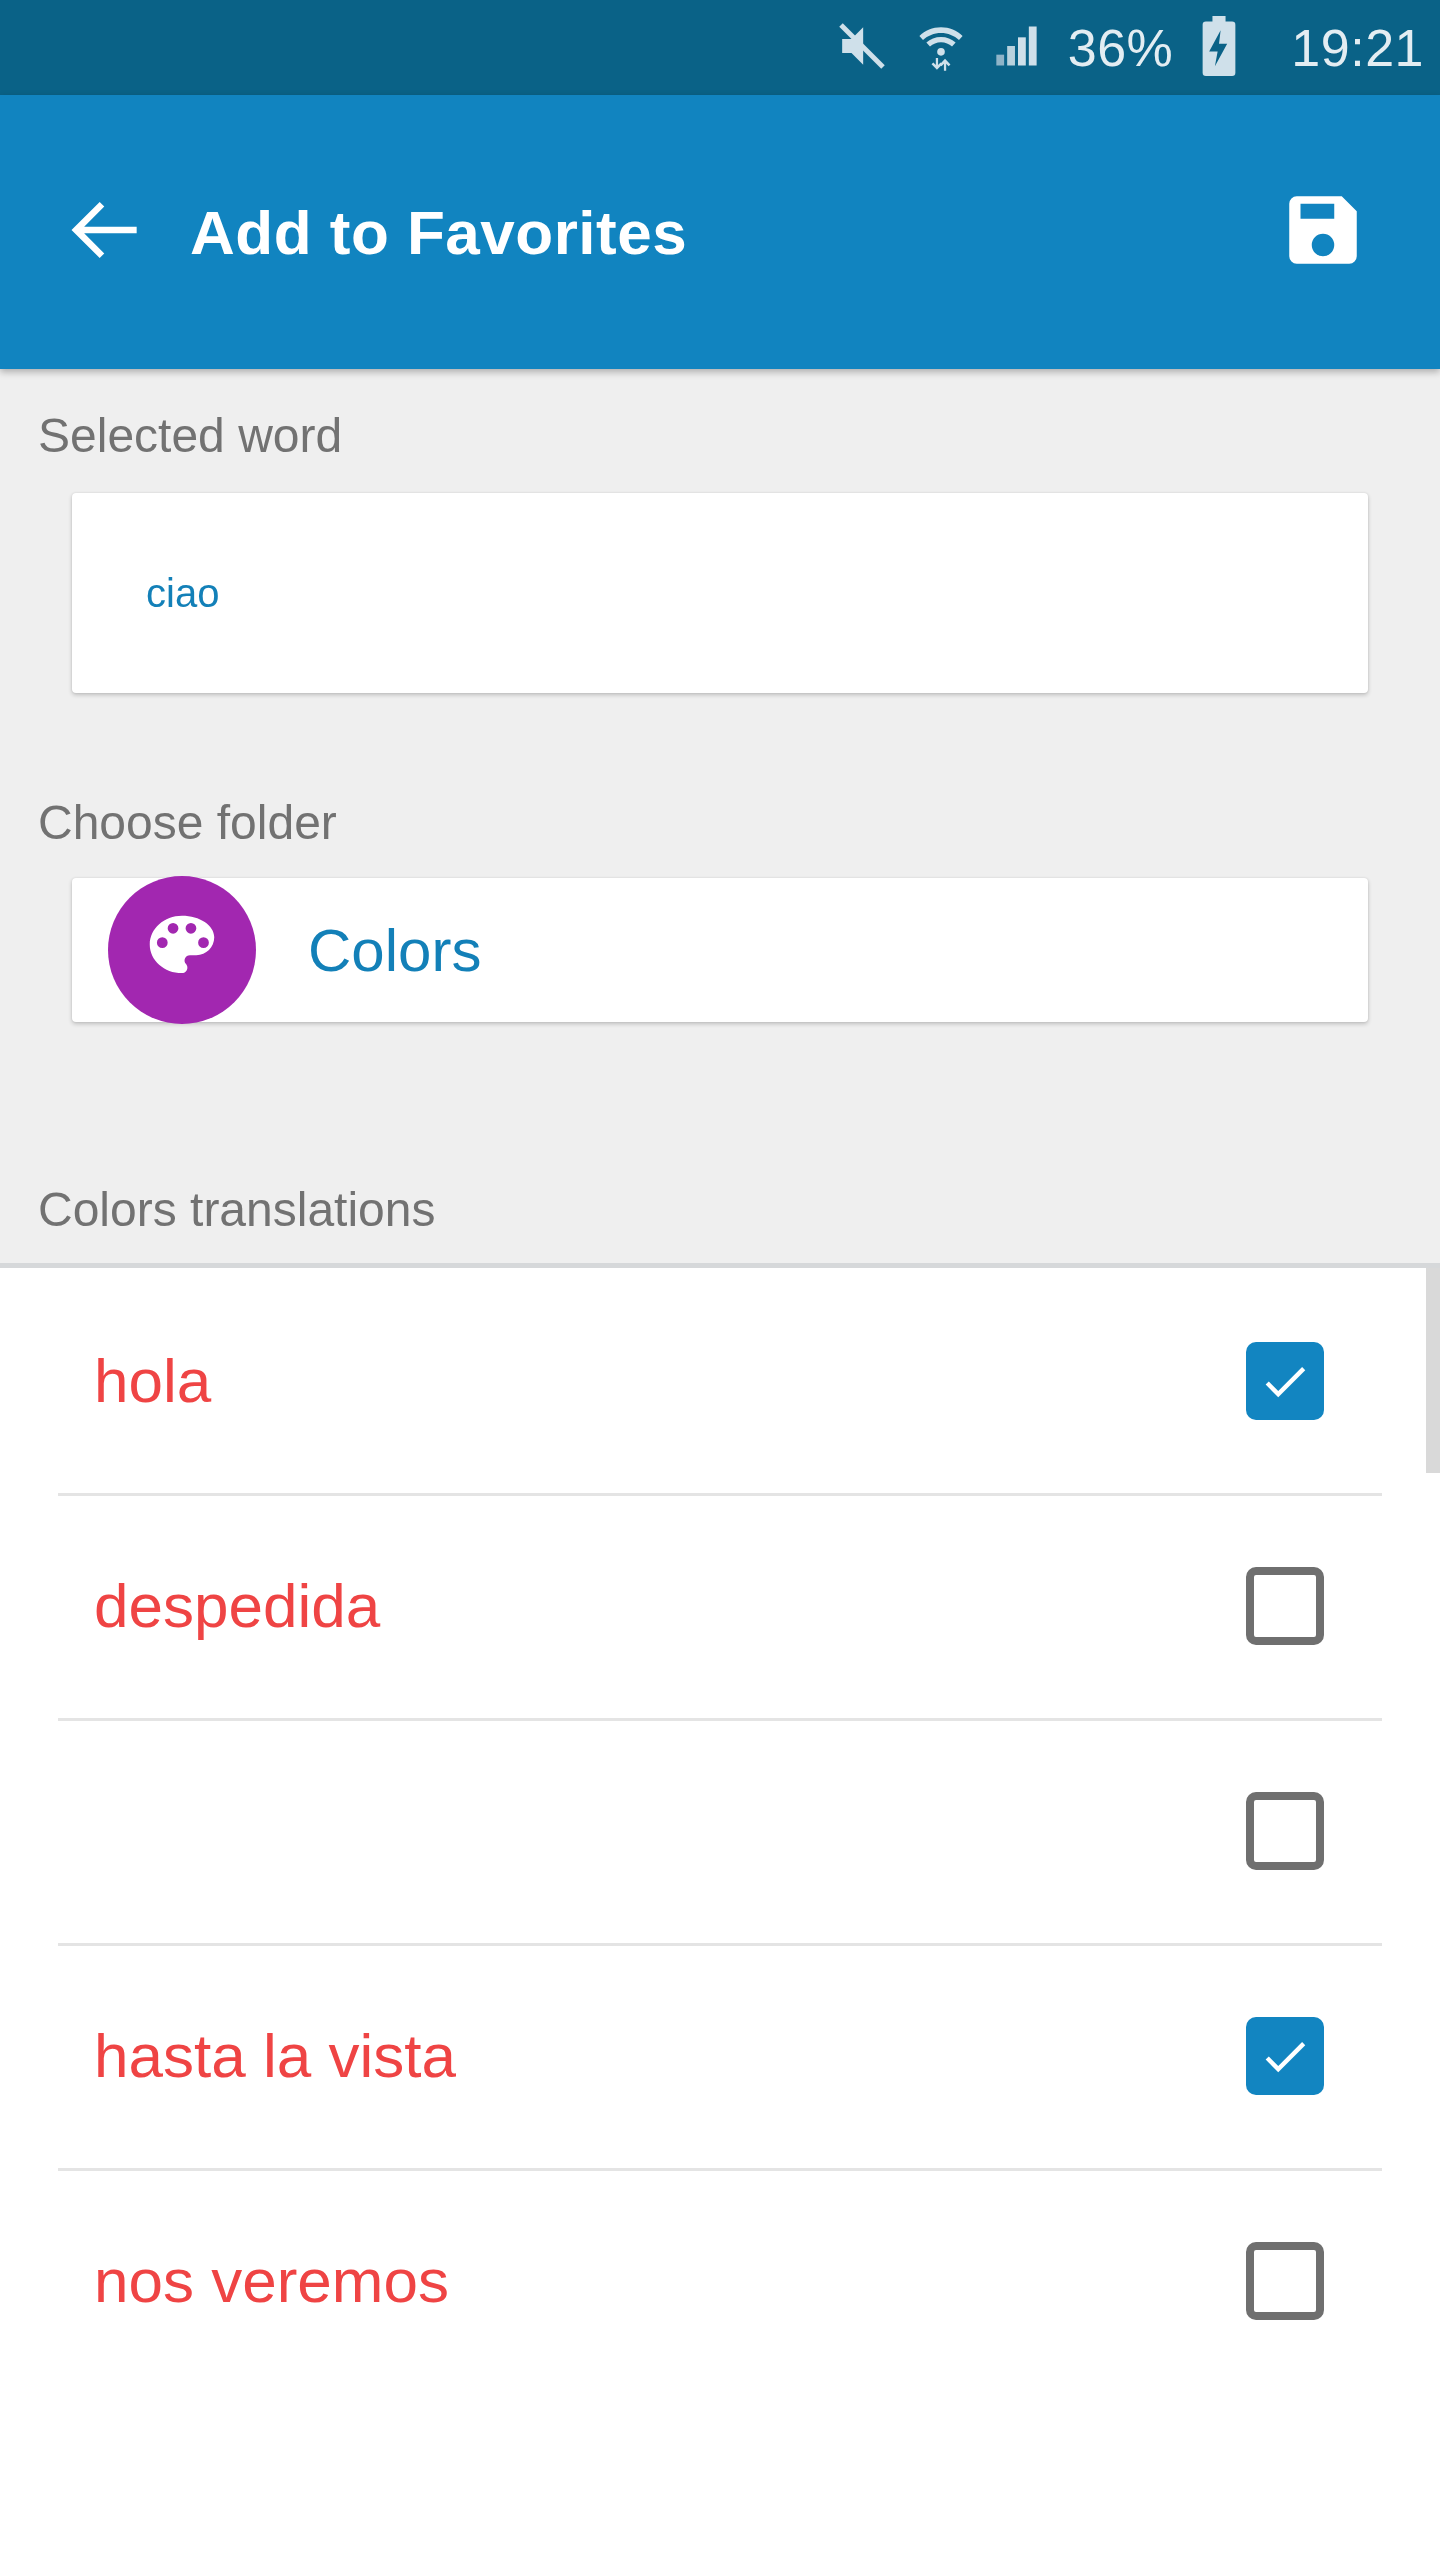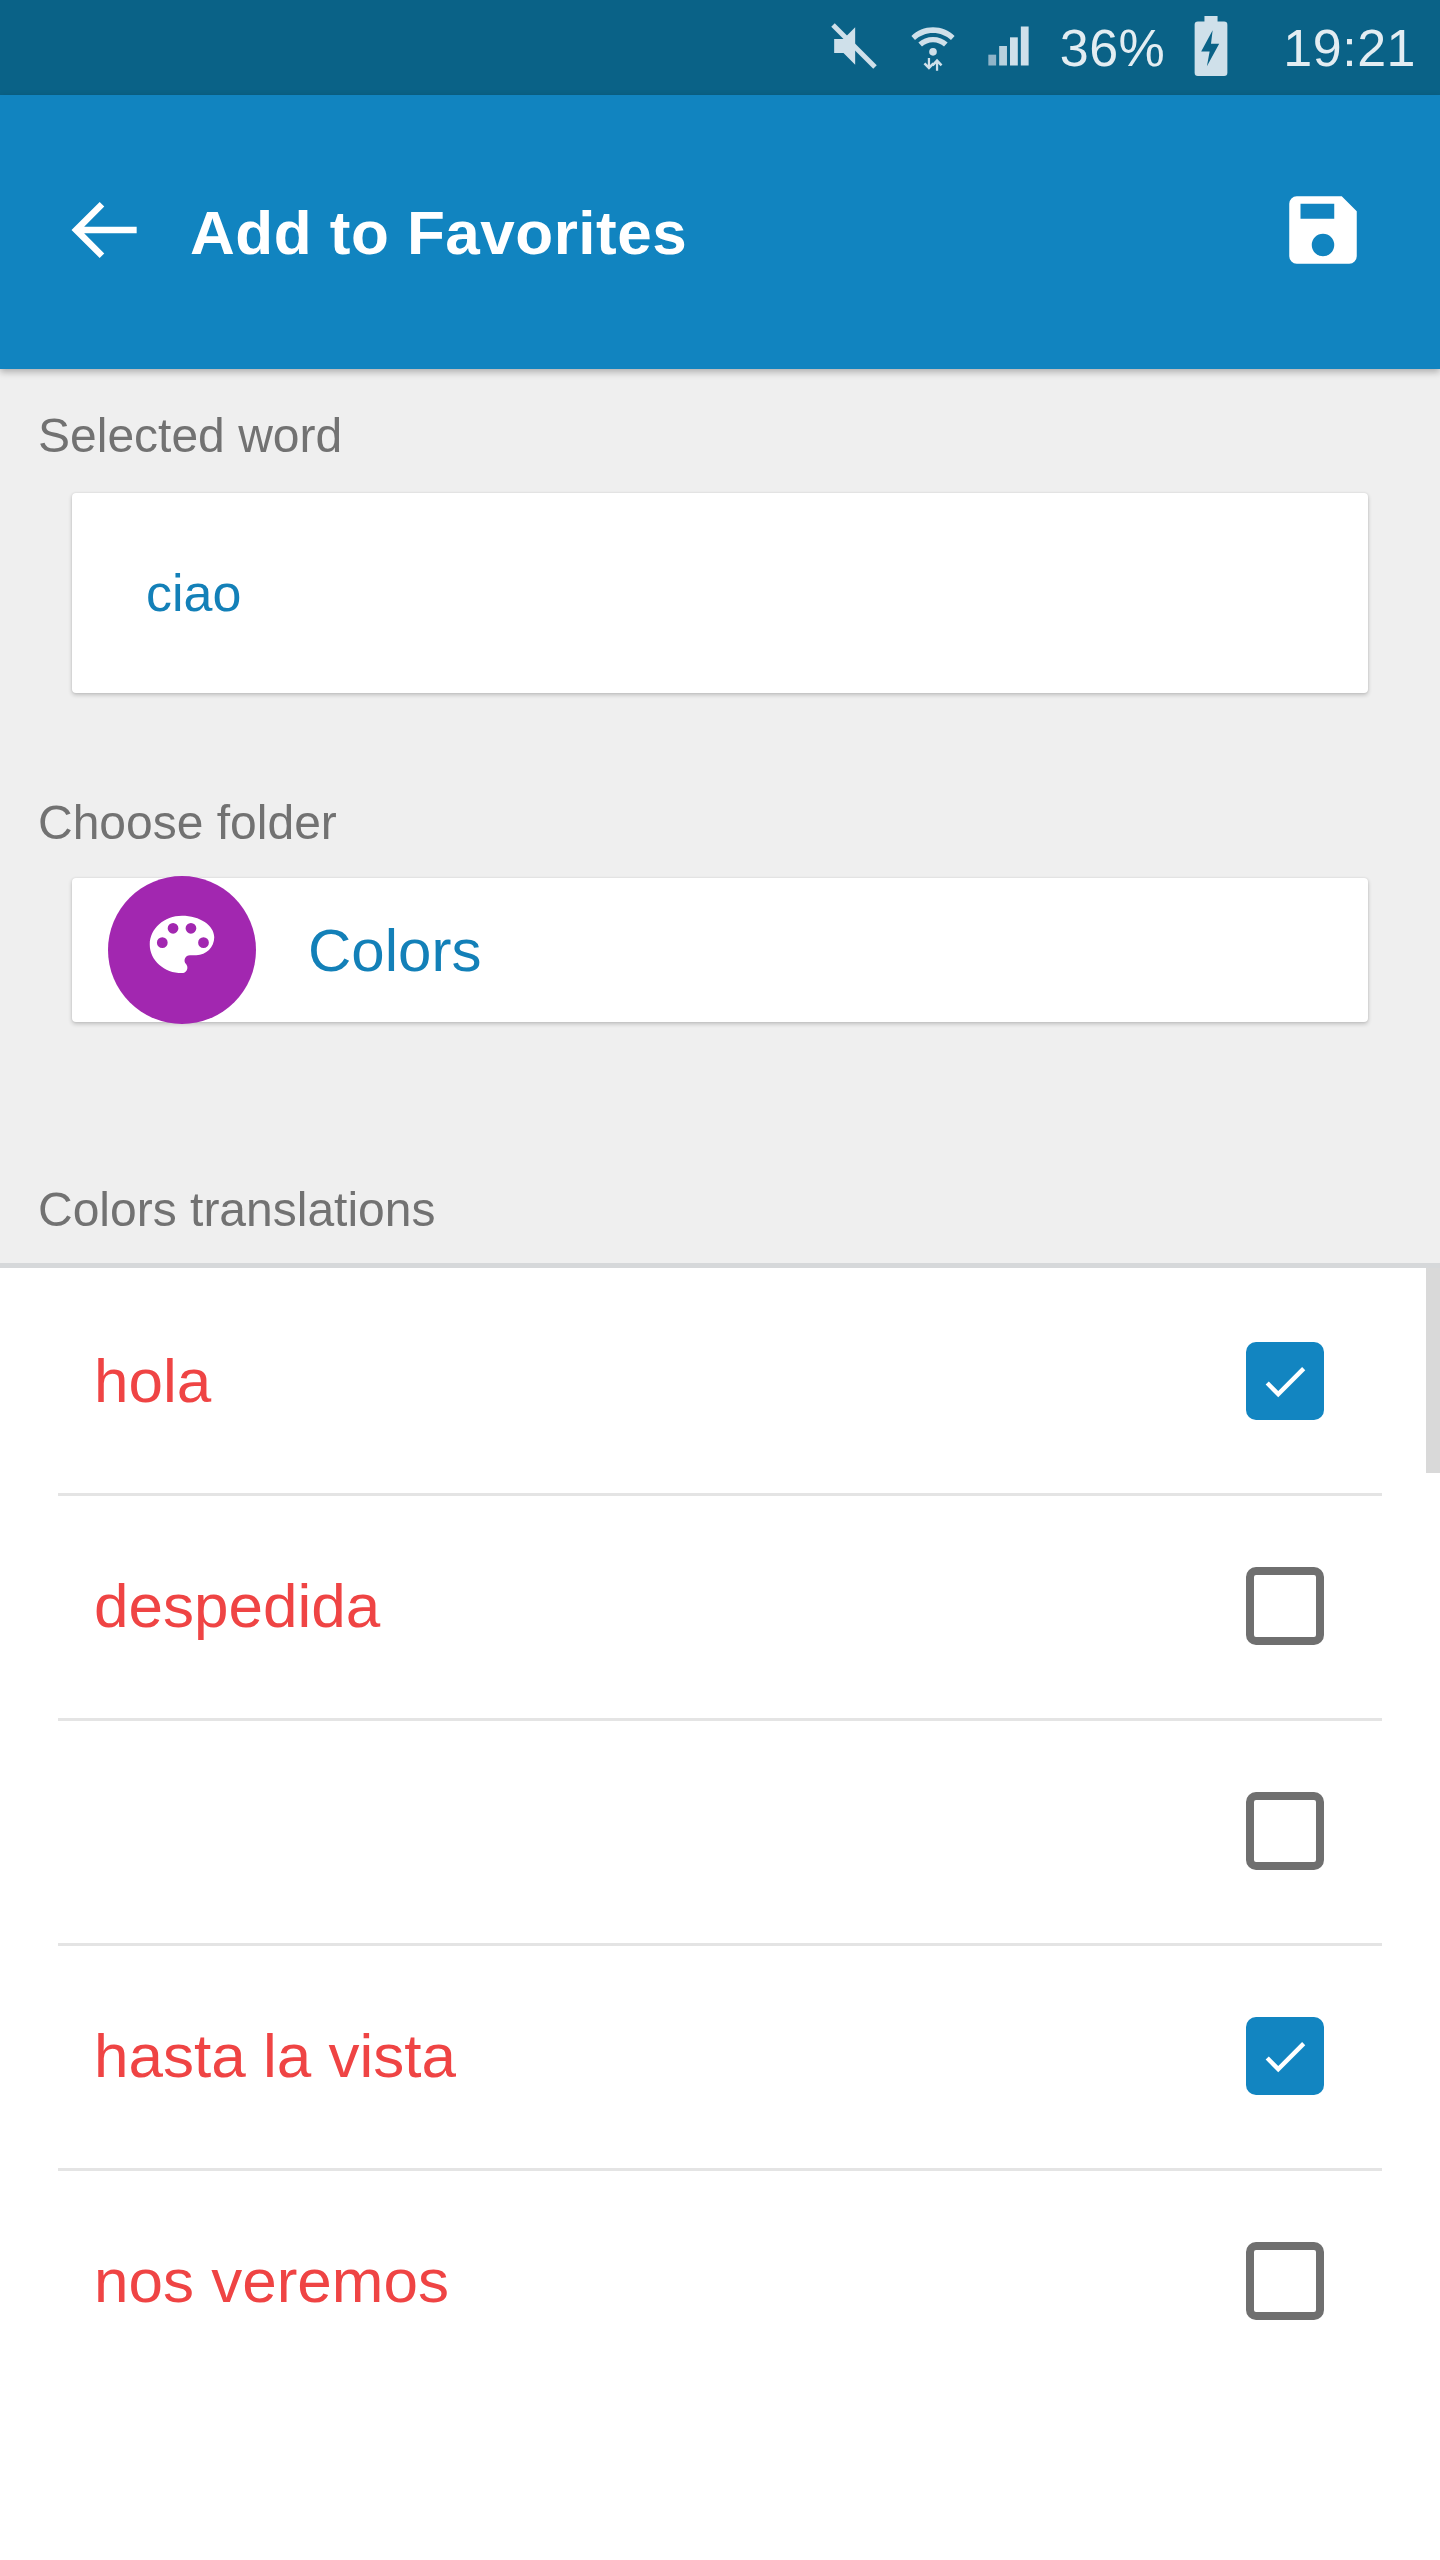--- a/index.html
+++ b/index.html
@@ -9,21 +9,21 @@
     font-family:"Liberation Sans", sans-serif;
     overflow:hidden;
   }
   #screen { position:relative; width:1440px; height:2560px; background:#ffffff; }
 
   
   .statusbar{
     position:absolute; left:0; top:0; width:1440px; height:95px;
     background:#0a6287;
     display:flex; align-items:center; justify-content:flex-end;
-    padding-right:24px;
+    padding-right:16px;
   }
   .sb-icons{ display:flex; align-items:center; gap:24px; }
   .sb-text{
     color:#e3edf2; font-size:52px; font-weight:400;
     letter-spacing:0.5px; line-height:1;
   }
   .sb-clock{ margin-left:26px; }
   .sb-ico{ display:block; }
 
   
@@ -65,21 +65,21 @@
 
   .card{
     position:absolute; left:72px; width:1296px;
     background:#ffffff; border-radius:4px;
     box-shadow:0 2px 4px rgba(0,0,0,0.20), 0 0 2px rgba(0,0,0,0.10);
   }
   .card-word{ top:168px; height:200px; display:flex; align-items:center; }
   .card-folder{ top:553px; height:144px; display:flex; align-items:center; }
 
   .word-value{
-    color:#1380b8; font-size:52px; padding-left:74px; font-weight:400;
+    color:#1380b8; font-size:40px; padding-left:74px; font-weight:400;
   }
   .folder-badge{
     width:148px; height:148px; border-radius:50%;
     background:#a227b0; margin-left:36px;
     display:flex; align-items:center; justify-content:center;
     flex:0 0 auto;
   }
   .folder-name{
     color:#1380b8; font-size:60px; margin-left:52px; font-weight:400;
   }

